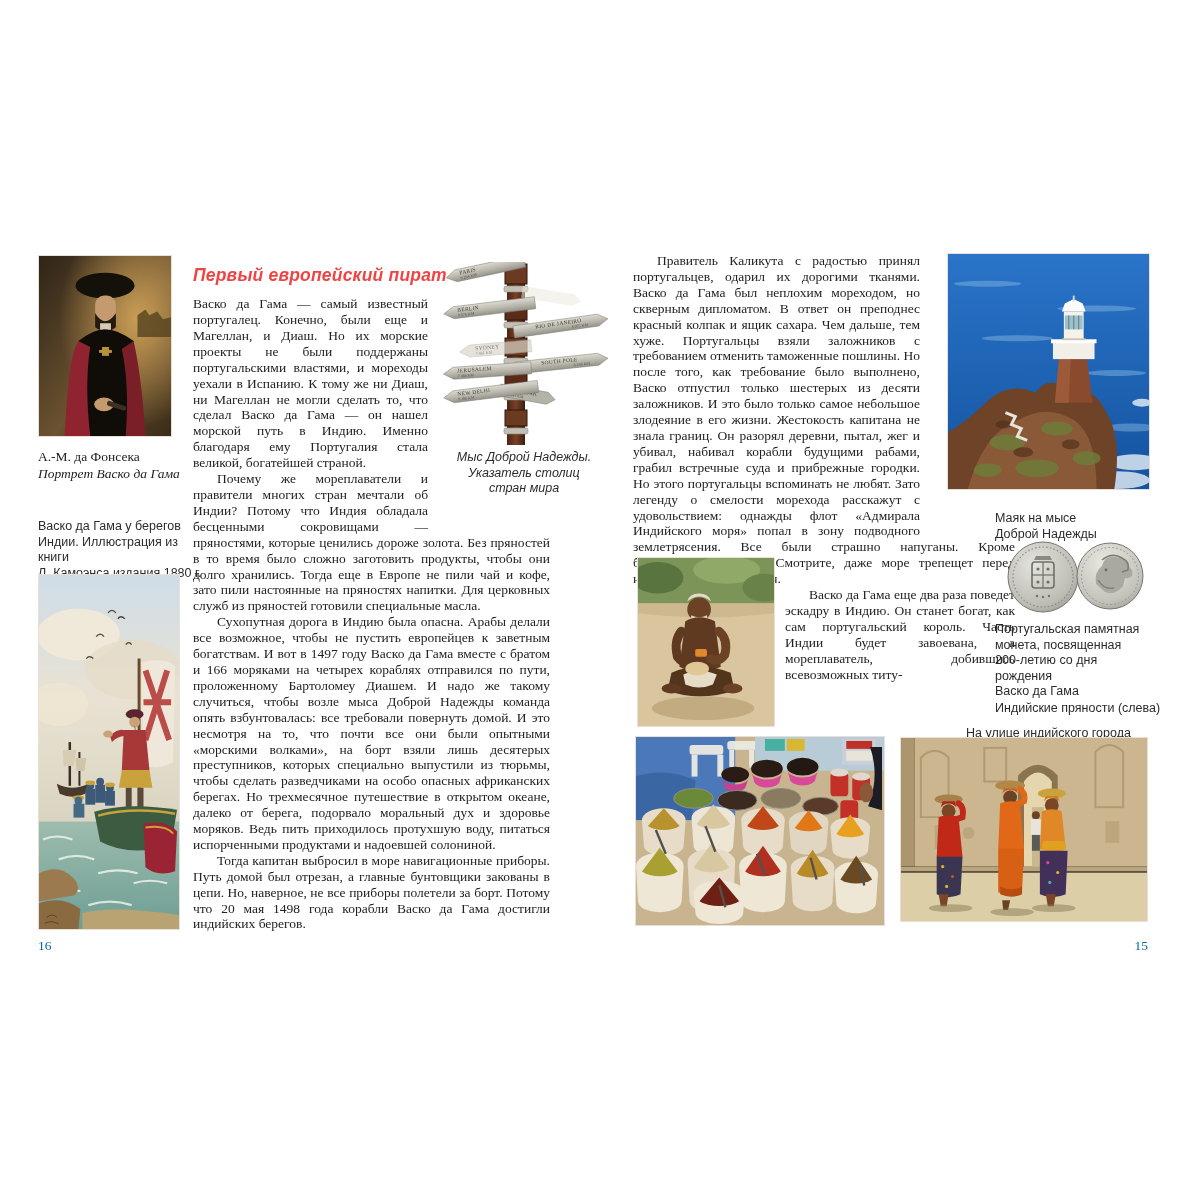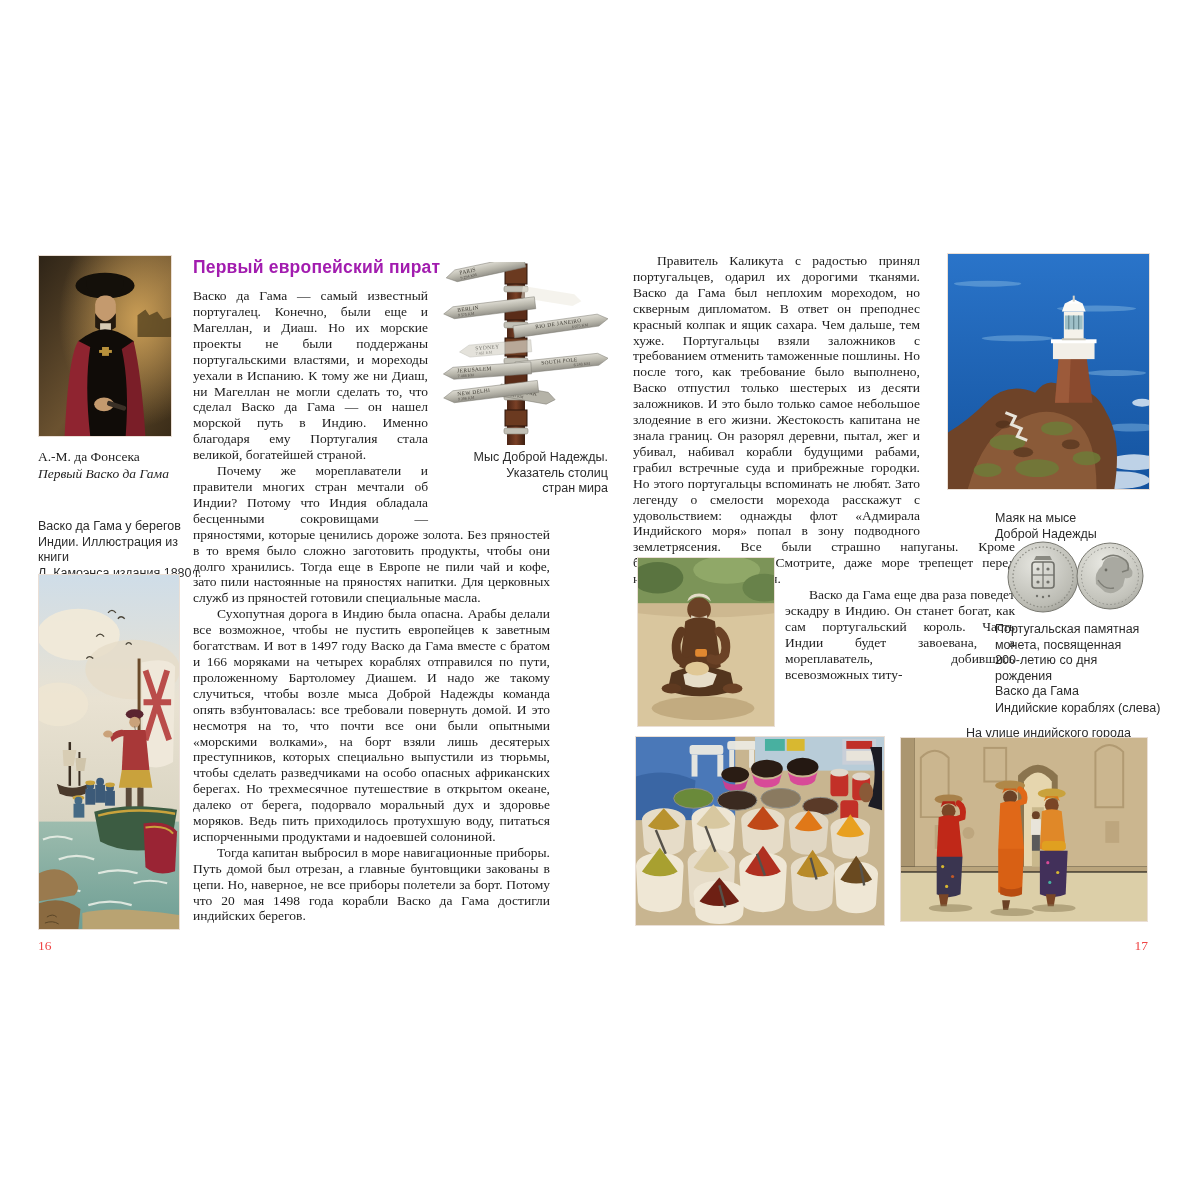--- a/index.html
+++ b/index.html
@@ -6,37 +6,37 @@
   #spread{position:relative;width:1200px;height:1200px;background:#ffffff;overflow:hidden;}
   .abs{position:absolute;}
   .photo{border:1px solid #eadfd6;box-sizing:border-box;background:#fff;}
   .photo svg{display:block;width:100%;height:100%;}
 
   
   .body-text{font-family:"Liberation Serif","DejaVu Serif",serif;font-size:13.5px;line-height:15.9px;
              color:#222;text-align:justify;}
   .body-text p{margin:0;padding:0;}
   .body-text p.ind{text-indent:24px;}
-  h2.heading{margin:4px 0 11px 0;font-family:"Liberation Sans","DejaVu Sans",sans-serif;
-             font-weight:bold;font-size:17.5px;line-height:1.15;color:#a21caf;letter-spacing:.2px;}
+  h2.heading{margin:12px 0 11px 0;font-family:"Liberation Sans","DejaVu Sans",sans-serif;
+             font-weight:bold;font-size:17.5px;line-height:1.15;color:#ef4444;letter-spacing:.2px;font-style:italic;}
   .cap-sans{font-family:"Liberation Sans","DejaVu Sans",sans-serif;font-size:12.5px;line-height:15.5px;
             color:#2b2b2b;white-space:pre-line;}
   .cap-serif{font-family:"Liberation Serif","DejaVu Serif",serif;font-size:13.5px;line-height:17px;color:#222;}
   .cap-serif .it{font-style:italic;}
-  .pagenum{font-family:"Liberation Serif","DejaVu Serif",serif;font-size:13.5px;color:#ef4444;}
+  .pagenum{font-family:"Liberation Serif","DejaVu Serif",serif;font-size:13.5px;color:#0369a1;}
 
   
   #portrait{left:38px;top:255px;width:134px;height:182px;}
   #portrait-caption{left:38px;top:448px;width:160px;}
   #painting-caption{left:38px;top:519px;width:165px;}
   #painting{left:38px;top:574px;width:142px;height:356px;}
   #left-col{left:193px;top:253px;width:357px;}
   #float-signpost{float:right;width:122px;height:228px;}
   #signpost{left:443px;top:262px;width:165px;height:185px;}
-  #signpost-caption{left:440px;top:450px;width:168px;text-align:right;}
+  #signpost-caption{left:440px;top:450px;width:168px;text-align:center;font-style:italic;}
   #pagenum-left{left:38px;top:938px;}
 
   #right-col{left:633px;top:253px;width:382px;}
   #float-lighthouse{float:right;width:95px;height:272px;}
   #float-sadhu{float:left;width:152px;height:170px;}
   #sadhu{left:637px;top:557px;width:138px;height:170px;}
   #lighthouse{left:947px;top:253px;width:203px;height:237px;}
   #cap-lighthouse{left:995px;top:511px;width:160px;}
   #coins{left:990px;top:540px;width:165px;height:74px;}
   #cap-coin{left:995px;top:622px;width:162px;}
@@ -80,21 +80,21 @@
       <path d="M96 86 Q104 120 108 182 L88 182 Q92 130 84 94 Z" fill="#7a1e28"></path>
       <rect x="64" y="92" width="7" height="9" fill="#b8913c"></rect>
       <rect x="61" y="95" width="13" height="3" fill="#b8913c"></rect>
       <ellipse cx="66" cy="150" rx="10" ry="7" fill="#c49a6e"></ellipse>
       <rect x="70" y="146" width="20" height="5" rx="2" fill="#3a3026" transform="rotate(18 70 146)"></rect>
     </svg>
   </div>
 
   <div class="abs cap-serif" id="portrait-caption">
     <div>А.-М. да Фонсека</div>
-    <div class="it">Первый Васко да Гама</div>
+    <div class="it">Портрет Васко да Гама</div>
   </div>
 
   <div class="abs cap-sans" id="painting-caption">Васко да Гама у берегов
 Индии. Иллюстрация из книги
 Л. Камоэнса издания 1880 г.</div>
 
   <div class="abs photo" id="painting">
     <svg viewBox="0 0 142 356" preserveAspectRatio="none">
       <defs>
         <linearGradient id="sky2" x1="0" y1="0" x2="0" y2="1">
@@ -377,21 +377,21 @@
         <path d="M108 40 q6 10 16 8" fill="none" stroke="#7d7d75" stroke-width="1.4"></path>
         <circle cx="116" cy="30" r="1.4" fill="#6c6c64"></circle>
       </g>
     </svg>
   </div>
 
   <div class="abs cap-sans" id="cap-coin">Португальская памятная
 монета, посвященная
 200-летию со дня рождения
 Васко да Гама</div>
-  <div class="abs cap-sans" id="cap-spices">Индийские кораблях (слева)</div>
+  <div class="abs cap-sans" id="cap-spices">Индийские пряности (слева)</div>
   <div class="abs cap-sans" id="cap-street">На улице индийского города</div>
 
   <div class="abs photo" id="sadhu">
     <svg viewBox="0 0 138 170" preserveAspectRatio="none">
       <rect width="138" height="170" fill="#d9c69e"></rect>
       <rect width="138" height="46" fill="#7c9458"></rect>
       <ellipse cx="20" cy="20" rx="26" ry="16" fill="#5a7440"></ellipse>
       <ellipse cx="90" cy="12" rx="34" ry="14" fill="#90a868"></ellipse>
       <ellipse cx="128" cy="30" rx="22" ry="14" fill="#68824a"></ellipse>
       <path d="M0 46 h138 v10 q-70 8 -138 0 z" fill="#cdb890"></path>
@@ -577,15 +577,15 @@
       </g>
 
       <g fill="#8a7a54" opacity=".5">
         <ellipse cx="50" cy="172" rx="22" ry="4"></ellipse>
           <ellipse cx="112" cy="176" rx="22" ry="4"></ellipse>
           <ellipse cx="154" cy="172" rx="22" ry="4"></ellipse>
       </g>
     </svg>
   </div>
 
-  <div class="abs pagenum" id="pagenum-right">17</div>
+  <div class="abs pagenum" id="pagenum-right">15</div>
 
 </div>
 
 </body></html>

